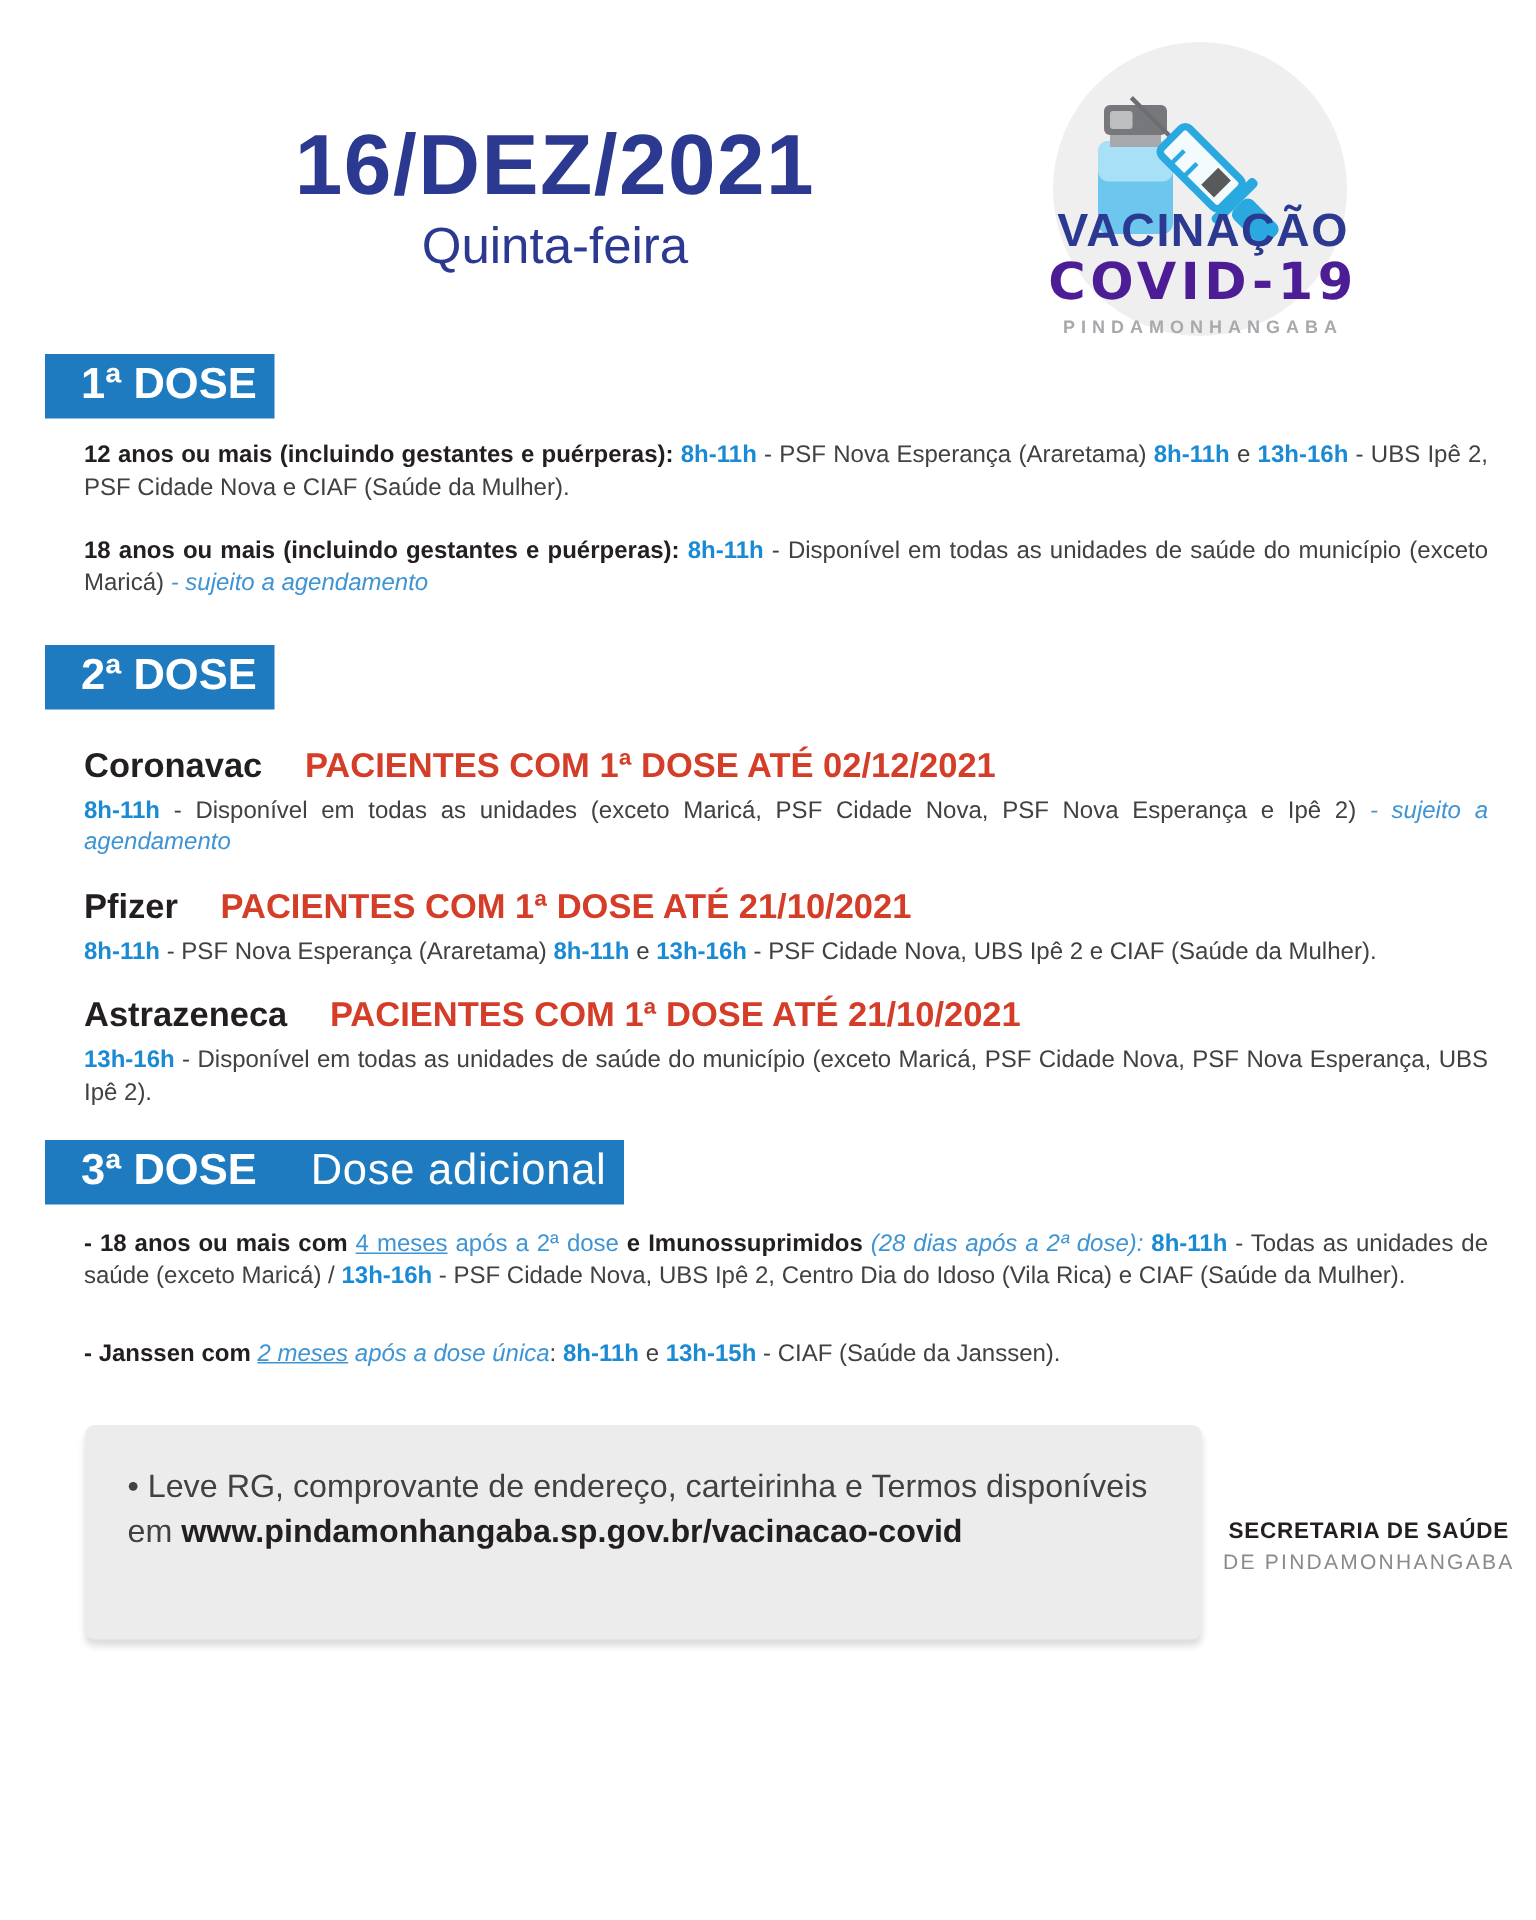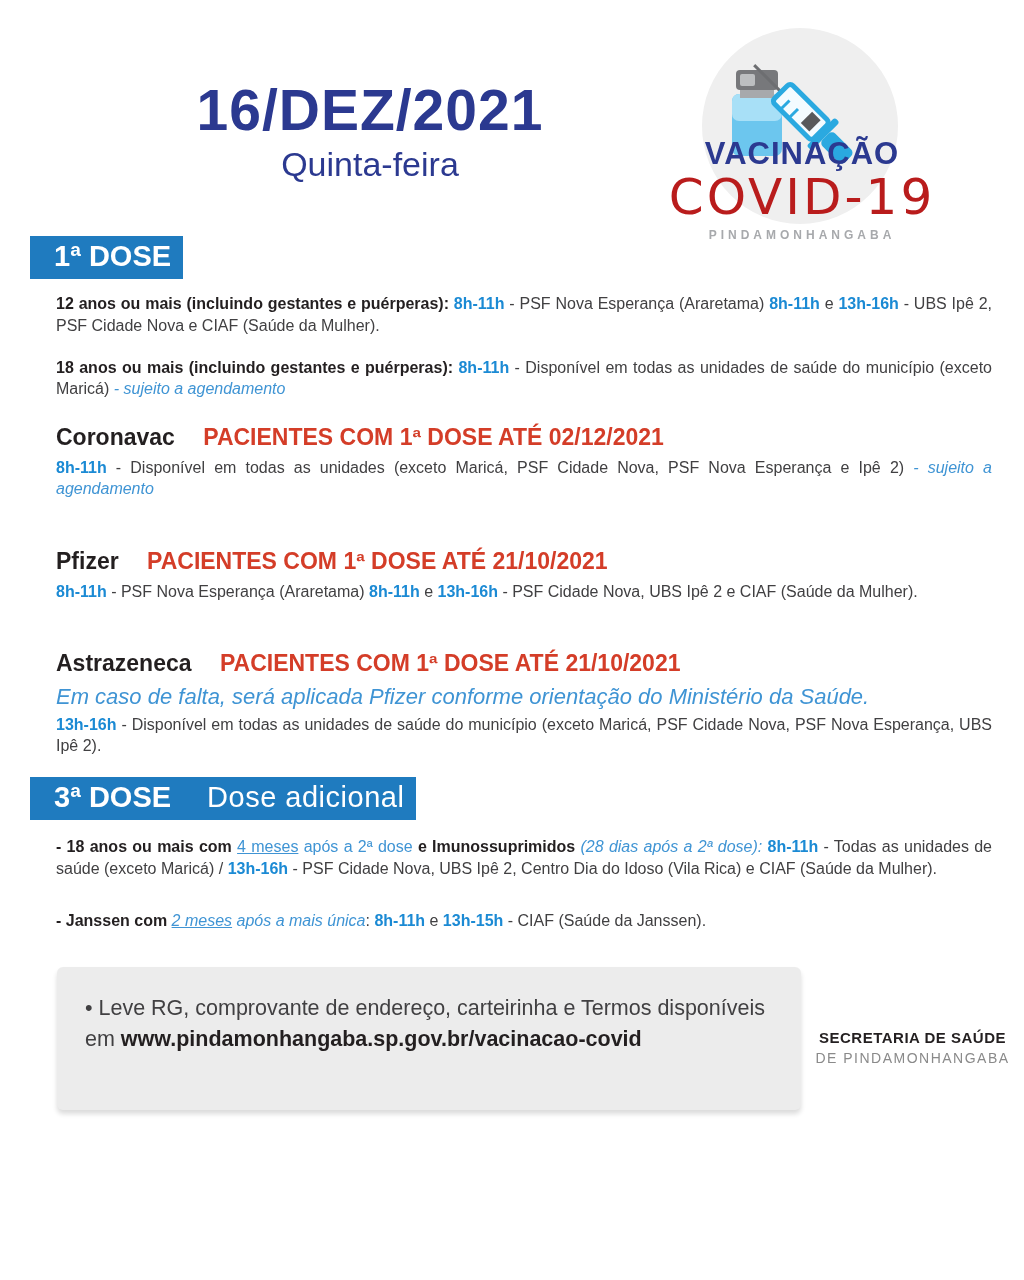--- a/index.html
+++ b/index.html
@@ -10,21 +10,21 @@
   
   .header{position:relative;height:236px;}
   .date-block{position:absolute;left:140px;top:82px;width:460px;text-align:center;}
   .date{font-size:57px;font-weight:800;letter-spacing:1px;color:#2b3990;line-height:1;}
   .weekday{font-size:34px;color:#2b3990;margin-top:8px;line-height:1;}
   .logo-block{position:absolute;right:48px;top:16px;width:322px;height:218px;}
   .logo-circle{position:absolute;left:48px;top:12px;width:196px;height:196px;border-radius:50%;background:#efefef;}
   .logo-art{position:absolute;left:56px;top:20px;}
   .logo-text{position:absolute;left:0;right:26px;top:122px;text-align:center;}
   .logo-t1{font-size:31px;font-weight:800;letter-spacing:1px;color:#2b3990;line-height:1.05;}
-  .logo-t2{font-size:50px;font-weight:400;letter-spacing:3px;color:#b91c1c;line-height:1.05;font-family:"DejaVu Sans",sans-serif;}
+  .logo-t2{font-size:34px;font-weight:700;letter-spacing:3px;color:#4c1d95;line-height:1.05;font-family:"DejaVu Sans",sans-serif;}
   .logo-t3{font-size:12px;font-weight:700;letter-spacing:4px;color:#a7a9ac;margin-top:5px;}
   
   .banner{display:inline-block;background:#1f7bbf;color:#fff;font-weight:800;
     font-size:29px;line-height:1;padding:6px 12px 8px 24px;margin-left:30px;}
   .banner-sub{font-weight:400;margin-left:36px;letter-spacing:0.5px;}
   
   .content{padding:0 32px 0 56px;}
   .para{font-size:16px;line-height:1.36;text-align:justify;color:#414042;margin:0;}
   .seg-r{color:#414042;}
   .seg-b{font-weight:700;color:#231f20;}
@@ -35,21 +35,21 @@
   .seg-ibu{font-style:italic;color:#3f94d4;text-decoration:underline;}
   .sec1-p1{margin:14px 0 0;}
   .sec1-p2{margin:20px 0 0;}
   .sec2-banner-row{margin-top:30px;}
   .vax{margin-top:24px;}
   .vax-head{font-size:23px;margin:0 0 5px;line-height:1.2;}
   .vax-name{font-weight:700;color:#231f20;padding-right:22px;}
   .vax-deadline{font-weight:800;color:#d43d28;}
   .vax-note{font-size:22px;font-style:italic;color:#3f94d4;margin:0 0 2px;line-height:1.3;}
   .vax .para{margin:0;}
-  .vax-astra{margin-top:48px;}
+  .vax-astra{margin-top:18px;}
   .sec3-banner-row{margin-top:20px;}
   .sec3-p1{margin:16px 0 0;}
   .sec3-p2{margin:30px 0 0;}
   
   .bottom-row{display:flex;margin-top:36px;padding-left:57px;}
   .info-box{width:688px;background:#ececec;border-radius:6px;padding:26px 28px 28px;
     box-shadow:0 4px 5px rgba(0,0,0,0.14);}
   .info-box .para{font-size:21.5px;line-height:1.42;text-align:left;}
   .info-b1{margin:0 0 28px;}
   .side-col{flex:1;display:flex;flex-direction:column;align-items:center;padding-top:62px;}
@@ -100,20 +100,23 @@
     <div>
       <span class="banner">1ª DOSE</span>
     </div>
     <div class="content">
       <p class="para sec1-p1"><span class="seg-b">12 anos ou mais (incluindo gestantes e puérperas): </span><span class="seg-t">8h-11h</span><span class="seg-r"> - PSF Nova Esperança (Araretama) </span><span class="seg-t">8h-11h</span><span class="seg-r"> e </span><span class="seg-t">13h-16h</span><span class="seg-r"> - UBS Ipê 2, PSF Cidade Nova e CIAF (Saúde da Mulher).</span></p>
       <p class="para sec1-p2"><span class="seg-b">18 anos ou mais (incluindo gestantes e puérperas): </span><span class="seg-t">8h-11h</span><span class="seg-r"> - Disponível em todas as unidades de saúde do município (exceto Maricá) </span><span class="seg-ib">- sujeito a agendamento</span></p>
     </div>
   </div>
 
   <div class="section">
+    <div class="sec2-banner-row">
+      <span class="banner">2ª DOSE</span>
+    </div>
     <div class="content">
 
       <div class="vax">
         <p class="vax-head">
           <span class="vax-name">Coronavac</span>
           <span class="vax-deadline">PACIENTES COM 1ª DOSE ATÉ 02/12/2021</span>
         </p>
         <p class="para"><span class="seg-t">8h-11h</span><span class="seg-r"> - Disponível em todas as unidades (exceto Maricá, PSF Cidade Nova, PSF Nova Esperança e Ipê 2) </span><span class="seg-ib">- sujeito a agendamento</span></p>
       </div>
 
@@ -123,34 +126,33 @@
           <span class="vax-deadline">PACIENTES COM 1ª DOSE ATÉ 21/10/2021</span>
         </p>
         <p class="para"><span class="seg-t">8h-11h</span><span class="seg-r"> - PSF Nova Esperança (Araretama) </span><span class="seg-t">8h-11h</span><span class="seg-r"> e </span><span class="seg-t">13h-16h</span><span class="seg-r"> - PSF Cidade Nova, UBS Ipê 2 e CIAF (Saúde da Mulher).</span></p>
       </div>
 
       <div class="vax vax-astra">
         <p class="vax-head">
           <span class="vax-name">Astrazeneca</span>
           <span class="vax-deadline">PACIENTES COM 1ª DOSE ATÉ 21/10/2021</span>
         </p>
-        <p class="vax-note">Em caso de falta, será aplicada Pfizer conforme orientação do Ministério da Saúde.</p>
         <p class="para"><span class="seg-t">13h-16h</span><span class="seg-r"> - Disponível em todas as unidades de saúde do município (exceto Maricá, PSF Cidade Nova, PSF Nova Esperança, UBS Ipê 2).</span></p>
       </div>
 
     </div>
   </div>
 
   <div class="section">
     <div class="sec3-banner-row">
       <span class="banner"><span>3ª DOSE</span><span class="banner-sub">Dose adicional</span></span>
     </div>
     <div class="content">
       <p class="para sec3-p1"><span class="seg-b">- 18 anos ou mais com </span><span class="seg-ub">4 meses</span><span class="seg-blue"> após a 2ª dose </span><span class="seg-b">e Imunossuprimidos </span><span class="seg-ib">(28 dias após a 2ª dose): </span><span class="seg-t">8h-11h</span><span class="seg-r"> - Todas as unidades de saúde (exceto Maricá) / </span><span class="seg-t">13h-16h</span><span class="seg-r"> - PSF Cidade Nova, UBS Ipê 2, Centro Dia do Idoso (Vila Rica) e CIAF (Saúde da Mulher).</span></p>
-      <p class="para sec3-p2"><span class="seg-b">- Janssen com </span><span class="seg-ibu">2 meses</span><span class="seg-ib"> após a mais única</span><span class="seg-r">: </span><span class="seg-t">8h-11h</span><span class="seg-r"> e </span><span class="seg-t">13h-15h</span><span class="seg-r"> - CIAF (Saúde da Janssen).</span></p>
+      <p class="para sec3-p2"><span class="seg-b">- Janssen com </span><span class="seg-ibu">2 meses</span><span class="seg-ib"> após a dose única</span><span class="seg-r">: </span><span class="seg-t">8h-11h</span><span class="seg-r"> e </span><span class="seg-t">13h-15h</span><span class="seg-r"> - CIAF (Saúde da Janssen).</span></p>
     </div>
   </div>
 
   <div class="bottom-row">
     <div class="info-box">
       <p class="para info-b1"><span class="seg-r">• Leve RG, comprovante de endereço, carteirinha e Termos disponíveis em </span><span class="seg-b">www.pindamonhangaba.sp.gov.br/vacinacao-covid</span></p>
 
     </div>
     <div class="side-col">
       <div class="secretaria1">SECRETARIA DE SAÚDE</div>

